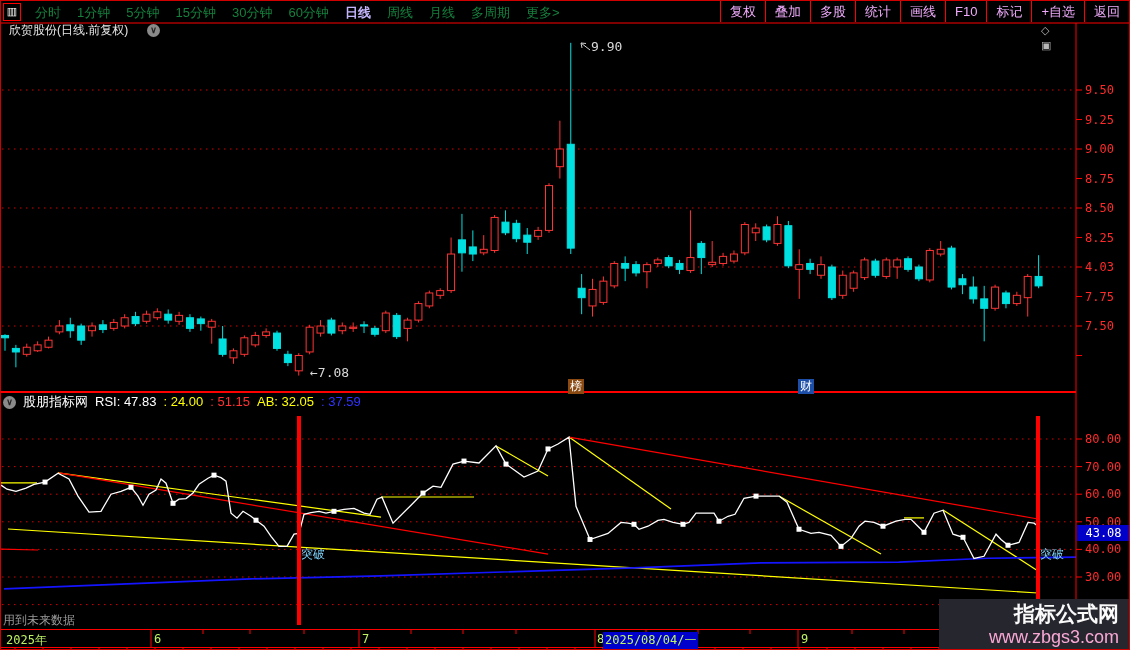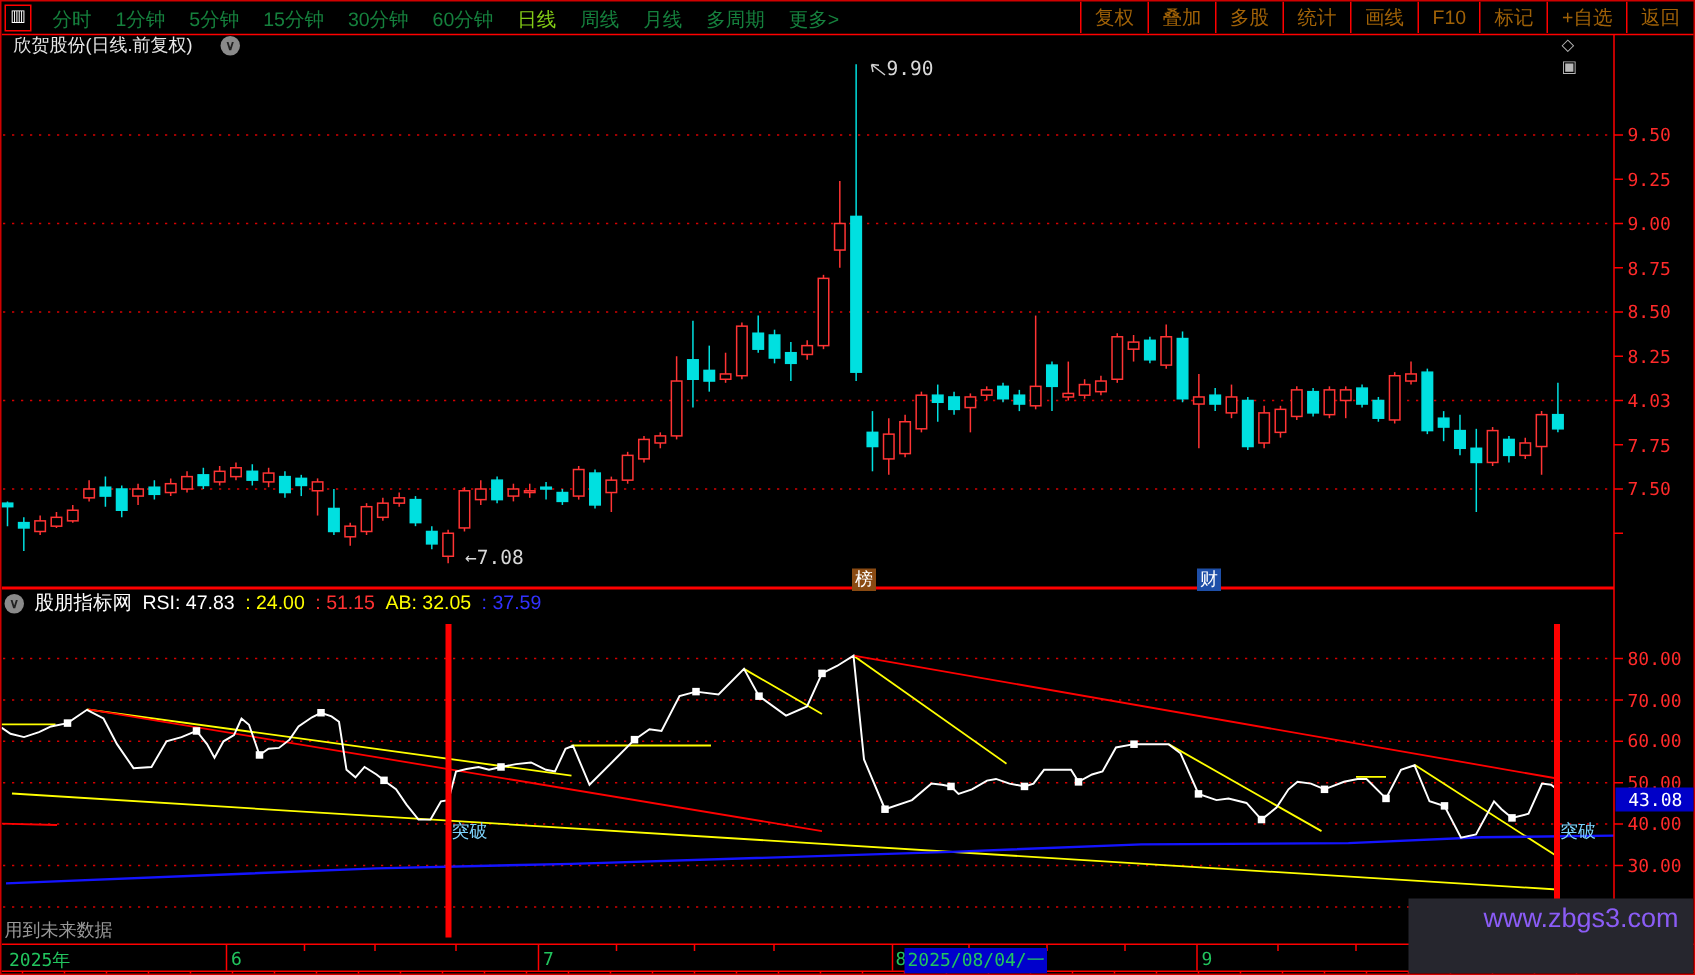--- a/index.html
+++ b/index.html
@@ -5,23 +5,23 @@
   html,body{margin:0;padding:0;background:#111;}
   #app{position:relative;width:1130px;height:650px;background:#000;overflow:hidden;
        font-family:"Liberation Sans",sans-serif;border:1px solid #d00000;box-sizing:border-box;}
   #gfx{position:absolute;left:0;top:0;z-index:1;}
   .ovl{position:absolute;z-index:2;}
   
   #toolbar{left:0;top:0;width:1130px;height:22px;display:flex;align-items:center;}
   #tb-appicon{width:16px;height:16px;border:1px solid #ff0000;color:#fff;font-size:11px;
       line-height:15px;text-align:center;margin:0 6px 0 2px;}
   .tb-item{color:#15803d;font-size:13px;padding:0 8px;line-height:21px;white-space:nowrap;cursor:default;}
-  .tb-item.active{color:#84cc16;}
+  .tb-item.active{color:#c4b5fd;font-weight:bold;}
   #toolbar-right{position:absolute;right:1px;top:0;height:21px;display:flex;border-right:1px solid #ff0000;}
-  .tbr-item{color:#a16207;font-size:13px;line-height:21px;padding:0 9px;border-left:1px solid #ff0000;white-space:nowrap;}
+  .tbr-item{color:#f0abfc;font-size:13px;line-height:21px;padding:0 9px;border-left:1px solid #ff0000;white-space:nowrap;}
   
   #titlebar{left:0;top:22px;width:1075px;height:15px;}
   #title-text{position:absolute;left:8px;top:0;color:#e8e8e8;font-size:12px;line-height:15px;}
   .circ-icon{position:absolute;width:13px;height:13px;border-radius:50%;background:#8a8a8a;color:#222;
      font-size:9px;line-height:12px;text-align:center;font-weight:bold;}
   #title-drop{left:146px;top:1px;}
   #tr-icons{position:absolute;left:1040px;top:0;color:#b8b8b8;font-size:11px;line-height:15px;letter-spacing:8px;}
   
   .ylab{position:absolute;left:1084px;width:46px;color:#ff2a2a;font-size:12px;
      font-family:"DejaVu Sans Mono",monospace;z-index:2;}
@@ -31,27 +31,27 @@
   #rsi-header{left:2px;top:393px;height:16px;display:flex;align-items:center;gap:7px;font-size:13px;white-space:nowrap;}
   #rsi-drop{position:relative;flex:0 0 13px;width:13px;height:13px;border-radius:50%;background:#8a8a8a;
      color:#222;font-size:9px;line-height:12px;text-align:center;font-weight:bold;}
   .rsi-seg{line-height:16px;}
   .bk{position:absolute;color:#7dd3fc;font-size:12px;z-index:3;}
   #note{left:2px;top:611px;color:#9a9a9a;font-size:12px;}
   
   .anno{position:absolute;color:#d8d8d8;font-size:13px;font-family:"DejaVu Sans Mono",monospace;z-index:2;}
   .tag{position:absolute;width:16px;height:15px;color:#fff;font-size:12px;line-height:15px;text-align:center;z-index:2;}
   
-  .dlab{position:absolute;top:631px;color:#22c55e;font-size:12px;font-family:"DejaVu Sans Mono",monospace;z-index:2;white-space:nowrap;}
+  .dlab{position:absolute;top:631px;color:#bef264;font-size:12px;font-family:"DejaVu Sans Mono",monospace;z-index:2;white-space:nowrap;}
   .dlab.hl{background:#0000cc;padding:0 2px;}
   
   #wm{right:0;bottom:0;width:190px;height:50px;background:#26262e;z-index:4;text-align:right;
       padding:2px 10px 0 0;box-sizing:border-box;}
   #wm-1{color:#fafafa;font-size:21px;font-weight:bold;line-height:25px;}
-  #wm-2{color:#8b5cf6;font-size:18px;line-height:22px;}
+  #wm-2{color:#f9a8d4;font-size:18px;line-height:22px;}
 </style>
 </head>
 <body>
 
 <div id="app">
   <svg id="gfx" width="1130" height="650">
       <line x1="1" y1="89" x2="1074" y2="89" stroke="#d40000" stroke-width="1" stroke-dasharray="1.5 4.5"></line>
       <line x1="1" y1="148" x2="1074" y2="148" stroke="#d40000" stroke-width="1" stroke-dasharray="1.5 4.5"></line>
       <line x1="1" y1="207" x2="1074" y2="207" stroke="#d40000" stroke-width="1" stroke-dasharray="1.5 4.5"></line>
       <line x1="1" y1="266" x2="1074" y2="266" stroke="#d40000" stroke-width="1" stroke-dasharray="1.5 4.5"></line>
@@ -452,15 +452,16 @@
   <div id="dates">
       <div class="dlab" style="left: 5px;">2025年</div>
       <div class="dlab" style="left: 153px;">6</div>
       <div class="dlab" style="left: 361px;">7</div>
       <div class="dlab" style="left: 596px;">8</div>
       <div class="dlab hl" style="left: 602px;">2025/08/04/一</div>
       <div class="dlab" style="left: 800px;">9</div>
     </div>
 
   <div id="wm" class="ovl">
+    <div id="wm-1">指标公式网</div>
     <div id="wm-2">www.zbgs3.com</div>
   </div>
 </div>
 
 </body></html>

